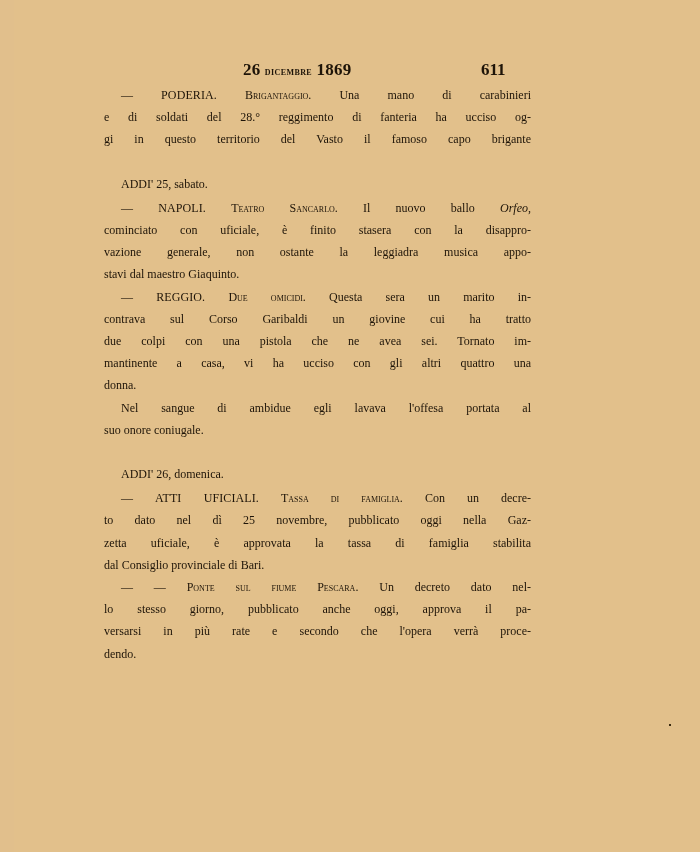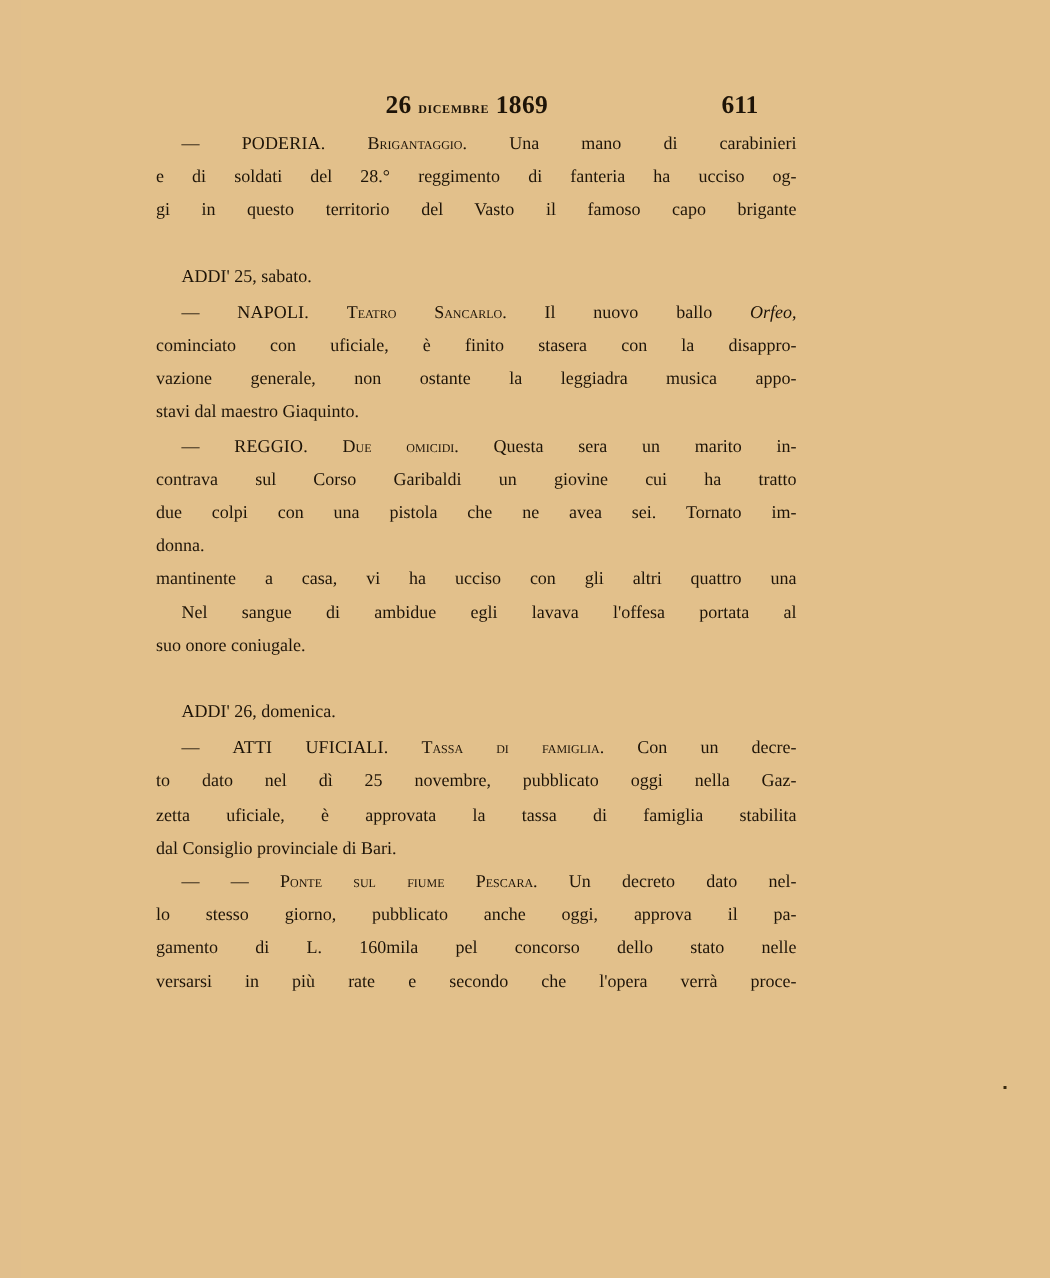--- a/index.html
+++ b/index.html
@@ -28,21 +28,21 @@
       width: 427px;
     }
     .running-head {
       position: relative;
       height: 26px;
       font-weight: bold;
       font-size: 17px;
     }
     .running-head .date {
       position: absolute;
-      left: 153px;
+      left: 139px;
       top: 2px;
       letter-spacing: 0.2px;
     }
     .running-head .date .sc {
       font-size: 12px;
       letter-spacing: 0.4px;
     }
     .running-head .folio {
       position: absolute;
       left: 377px;
@@ -115,22 +115,22 @@
       <span class="line"><span>—</span> <span class="place">NAPOLI.</span> <span class="sc">Teatro Sancarlo.</span> <span>Il nuovo ballo</span> <span class="italic">Orfeo</span><span>,</span></span>
       <span class="line" style="text-indent:0">cominciato con uficiale, è finito stasera con la disappro-</span>
       <span class="line" style="text-indent:0">vazione generale, non ostante la leggiadra musica appo-</span>
       <span class="line last" style="text-indent:0">stavi dal maestro Giaquinto.</span>
     </div>
 
     <div class="para">
       <span class="line"><span>—</span> <span class="place">REGGIO.</span> <span class="sc">Due omicidi.</span> <span>Questa sera un marito in-</span></span>
       <span class="line" style="text-indent:0">contrava sul Corso Garibaldi un giovine cui ha tratto</span>
       <span class="line" style="text-indent:0">due colpi con una pistola che ne avea sei. Tornato im-</span>
+      <span class="line" style="text-indent:0">mantinente a casa, vi ha ucciso con gli altri quattro una</span>
       <span class="line last" style="text-indent:0">donna.</span>
-      <span class="line" style="text-indent:0">mantinente a casa, vi ha ucciso con gli altri quattro una</span>
     </div>
 
 
     <div class="para">
       <span class="line">Nel sangue di ambidue egli lavava l'offesa portata al</span>
       <span class="line last" style="text-indent:0">suo onore coniugale.</span>
     </div>
 
     <div class="para gap-before">
       <span class="line last">ADDI' 26, domenica.</span>
@@ -139,21 +139,21 @@
     <div class="para small-gap">
       <span class="line"><span>—</span> <span class="place">ATTI UFICIALI.</span> <span class="sc">Tassa di famiglia.</span> <span>Con un decre-</span></span>
       <span class="line" style="text-indent:0">to dato nel dì 25 novembre, pubblicato oggi nella Gaz-</span>
       <span class="line" style="text-indent:0">zetta uficiale, è approvata la tassa di famiglia stabilita</span>
       <span class="line last" style="text-indent:0">dal Consiglio provinciale di Bari.</span>
     </div>
 
     <div class="para">
       <span class="line"><span>— —</span> <span class="sc">Ponte sul fiume Pescara.</span> <span>Un decreto dato nel-</span></span>
       <span class="line" style="text-indent:0">lo stesso giorno, pubblicato anche oggi, approva il pa-</span>
-      <span class="line" style="text-indent:0">gamento di L. 160mila pel concorso dello stato nelle</span>
       <span class="line" style="text-indent:0">versarsi in più rate e secondo che l'opera verrà proce-</span>
+      <span class="line last" style="text-indent:0">dendo.</span>
     </div>
 
 
   </div>
 </div>
 
 <div class="speck"></div>
 
 </body></html>

